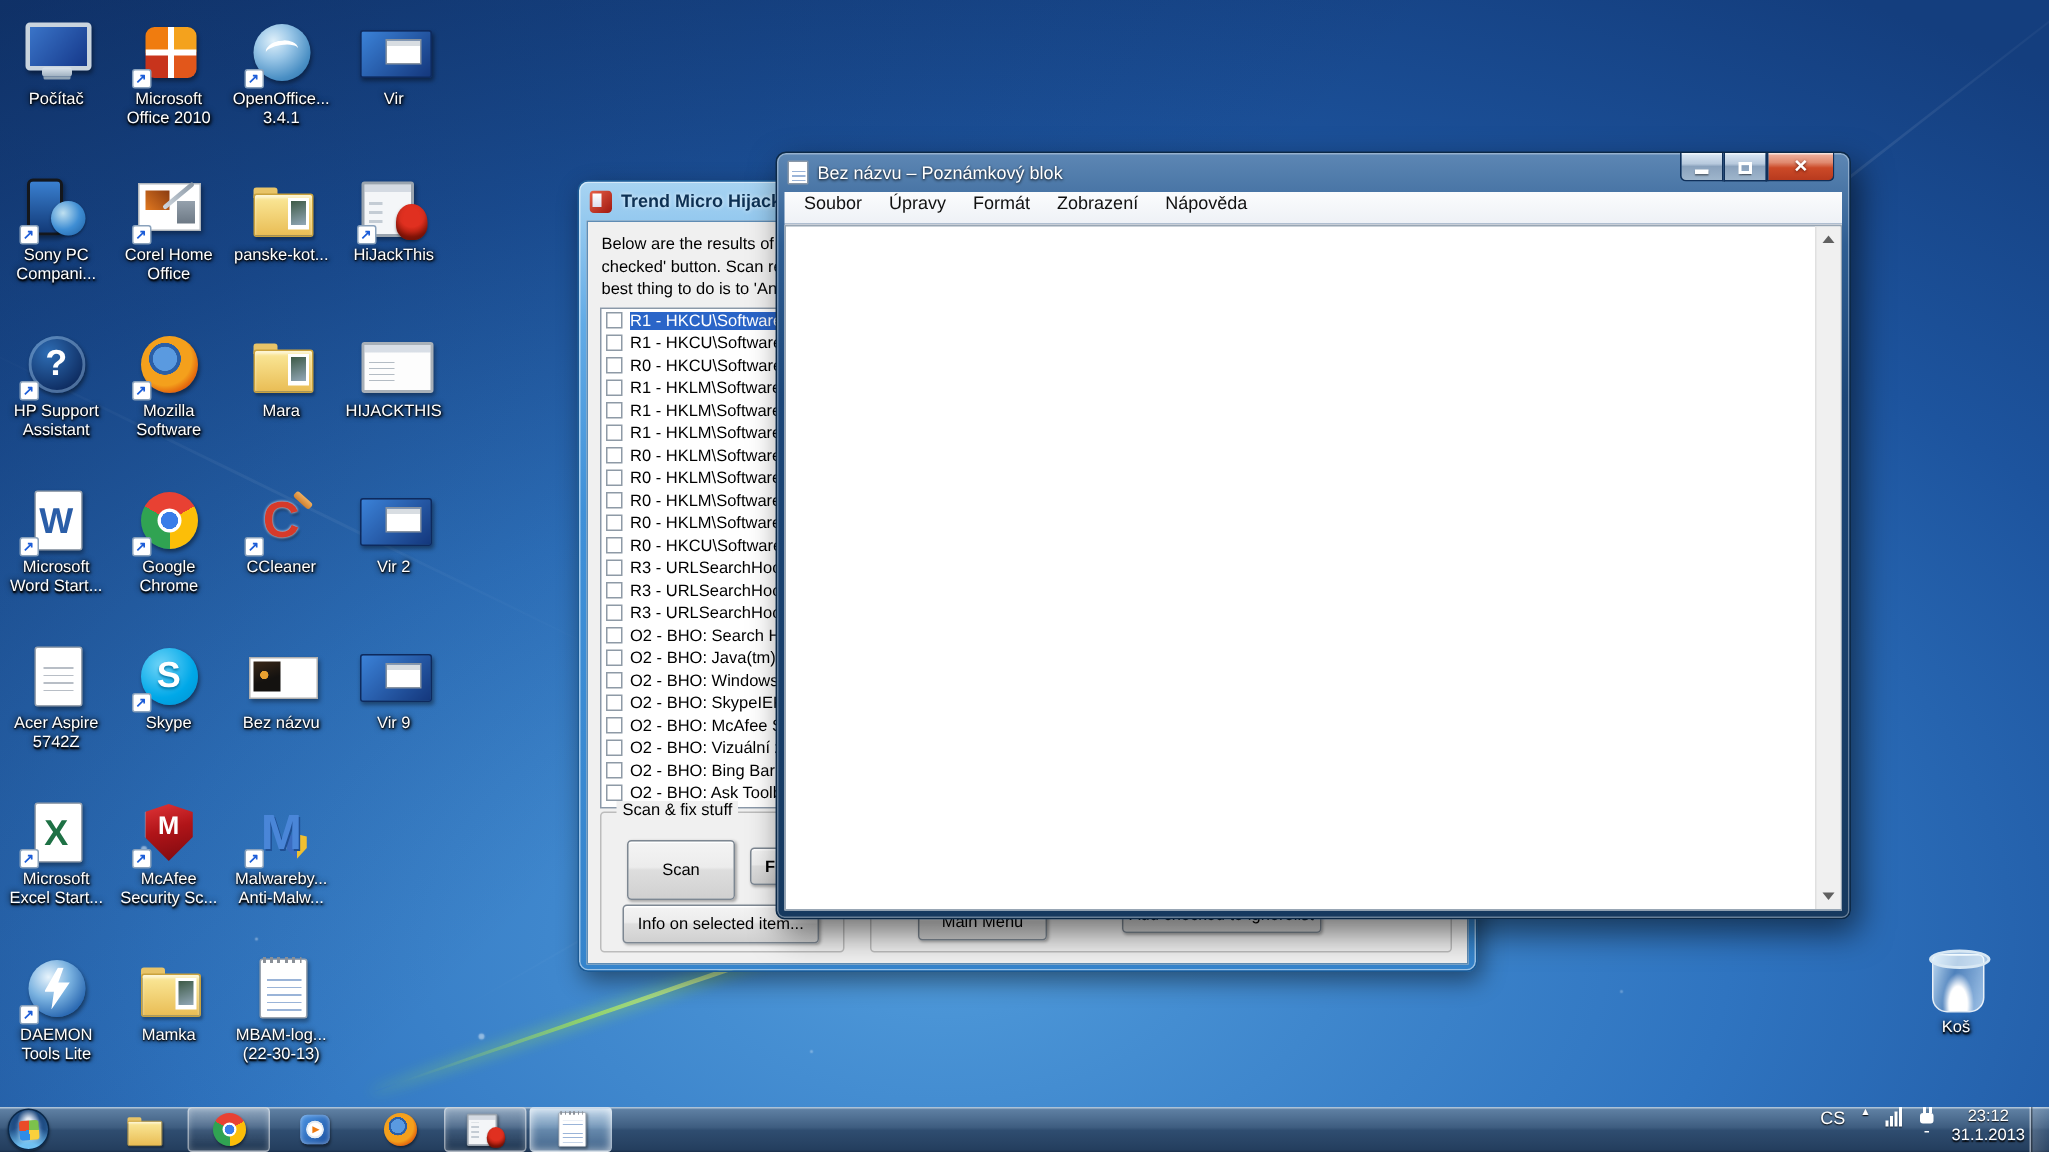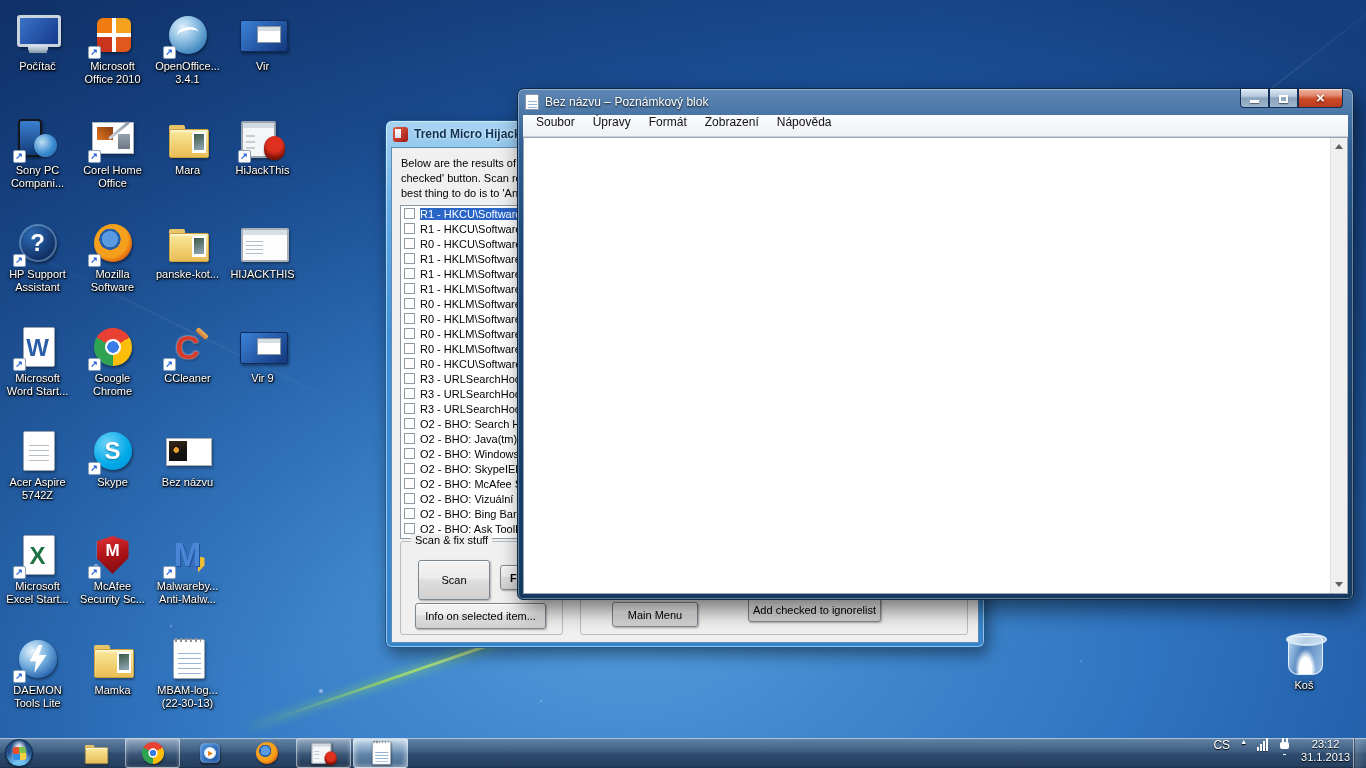--- a/index.html
+++ b/index.html
@@ -186,21 +186,21 @@
   .btn{position:absolute;display:flex;align-items:center;justify-content:center;font-size:11px;color:#000;
     background:linear-gradient(180deg,#f4f4f4,#ececec 45%,#dedede 50%,#d0d0d0);border:1px solid #7d8792;border-radius:3px;
     box-shadow:inset 0 1px 0 #fff,1px 1px 2px rgba(0,0,0,.3)}
   #btn-scan{left:26px;top:412px;width:72px;height:40px}
   #btn-fix{left:108px;top:417px;width:96px;height:25px;font-weight:bold;justify-content:flex-start;padding-left:9px}
   #btn-info{left:23px;top:455px;width:131px;height:26px}
   #btn-main{left:220px;top:454px;width:86px;height:25px}
   #btn-ignore{left:356px;top:450px;width:133px;height:24px}
 
   
-  .np{left:517px;top:88px;width:837px;height:512px;z-index:10;border-radius:7px 7px 6px 6px;border:1px solid #0c2947;
+  .np{left:517px;top:101px;width:717px;height:512px;z-index:10;border-radius:7px 7px 6px 6px;border:1px solid #0c2947;
     background:linear-gradient(180deg,#5d87b4 0%,#2e5d92 12%,#1c4678 32%,#16395f 100%);
     box-shadow:inset 0 0 0 1px rgba(255,255,255,.35),5px 9px 22px rgba(0,0,0,.55)}
   .np .titlebar{color:#fff;text-shadow:0 1px 2px #000}
   .mini-notepad{width:14px;height:16px;flex:0 0 auto;border:1px solid #8a98a8;border-radius:1px;
     background:repeating-linear-gradient(rgba(0,0,0,0) 0 2px,#9ab4d8 2px 3px) no-repeat 2px 4px/9px 9px,#fff}
   .np-menubar{position:absolute;left:5px;top:26px;right:5px;height:22px;display:flex;align-items:flex-start;padding-left:4px;
     background:linear-gradient(#fbfcfd,#eef1f6);border-bottom:1px solid #c9cfd8}
   .menu-item{padding:0 9px;font-size:12px;color:#111}
   .np-client{position:absolute;left:5px;top:48px;right:5px;bottom:5px;background:#fff;border:1px solid #98a6b4}
   .np-scroll{position:absolute;right:0;top:0;bottom:0;width:17px;background:#f0f0f0;border-left:1px solid #e0e0e0}
@@ -351,25 +351,25 @@
       </div>
       <div class="dicon">
         <div class="ic ic-openoffice">
           <span class="shortcut-arrow">↗</span>
         </div>
         <div class="dlabel">OpenOffice...
 3.4.1</div>
       </div>
       <div class="dicon">
         <div class="ic ic-folder-img"></div>
+        <div class="dlabel">panske-kot...</div>
+      </div>
+      <div class="dicon">
+        <div class="ic ic-folder-img"></div>
         <div class="dlabel">Mara</div>
-      </div>
-      <div class="dicon">
-        <div class="ic ic-folder-img"></div>
-        <div class="dlabel">panske-kot...</div>
       </div>
       <div class="dicon">
         <div class="ic ic-ccleaner">
           <span class="glyph gl-ccleaner">C</span>
           <span class="shortcut-arrow">↗</span>
         </div>
         <div class="dlabel">CCleaner</div>
       </div>
       <div class="dicon">
         <div class="ic ic-image-file"></div>
@@ -394,20 +394,24 @@
       </div>
       <div class="dicon">
         <div class="ic ic-hijackthis">
           <span class="shortcut-arrow">↗</span>
         </div>
         <div class="dlabel">HiJackThis</div>
       </div>
       <div class="dicon">
         <div class="ic ic-window-white"></div>
         <div class="dlabel">HIJACKTHIS</div>
+      </div>
+      <div class="dicon">
+        <div class="ic ic-window-shot"></div>
+        <div class="dlabel">Vir 2</div>
       </div>
       <div class="dicon">
         <div class="ic ic-window-shot"></div>
         <div class="dlabel">Vir 9</div>
       </div>
     </div>
 
   <div class="recycle-slot">
     <div class="ic ic-recycle"></div>
     <div class="dlabel">Koš</div>

